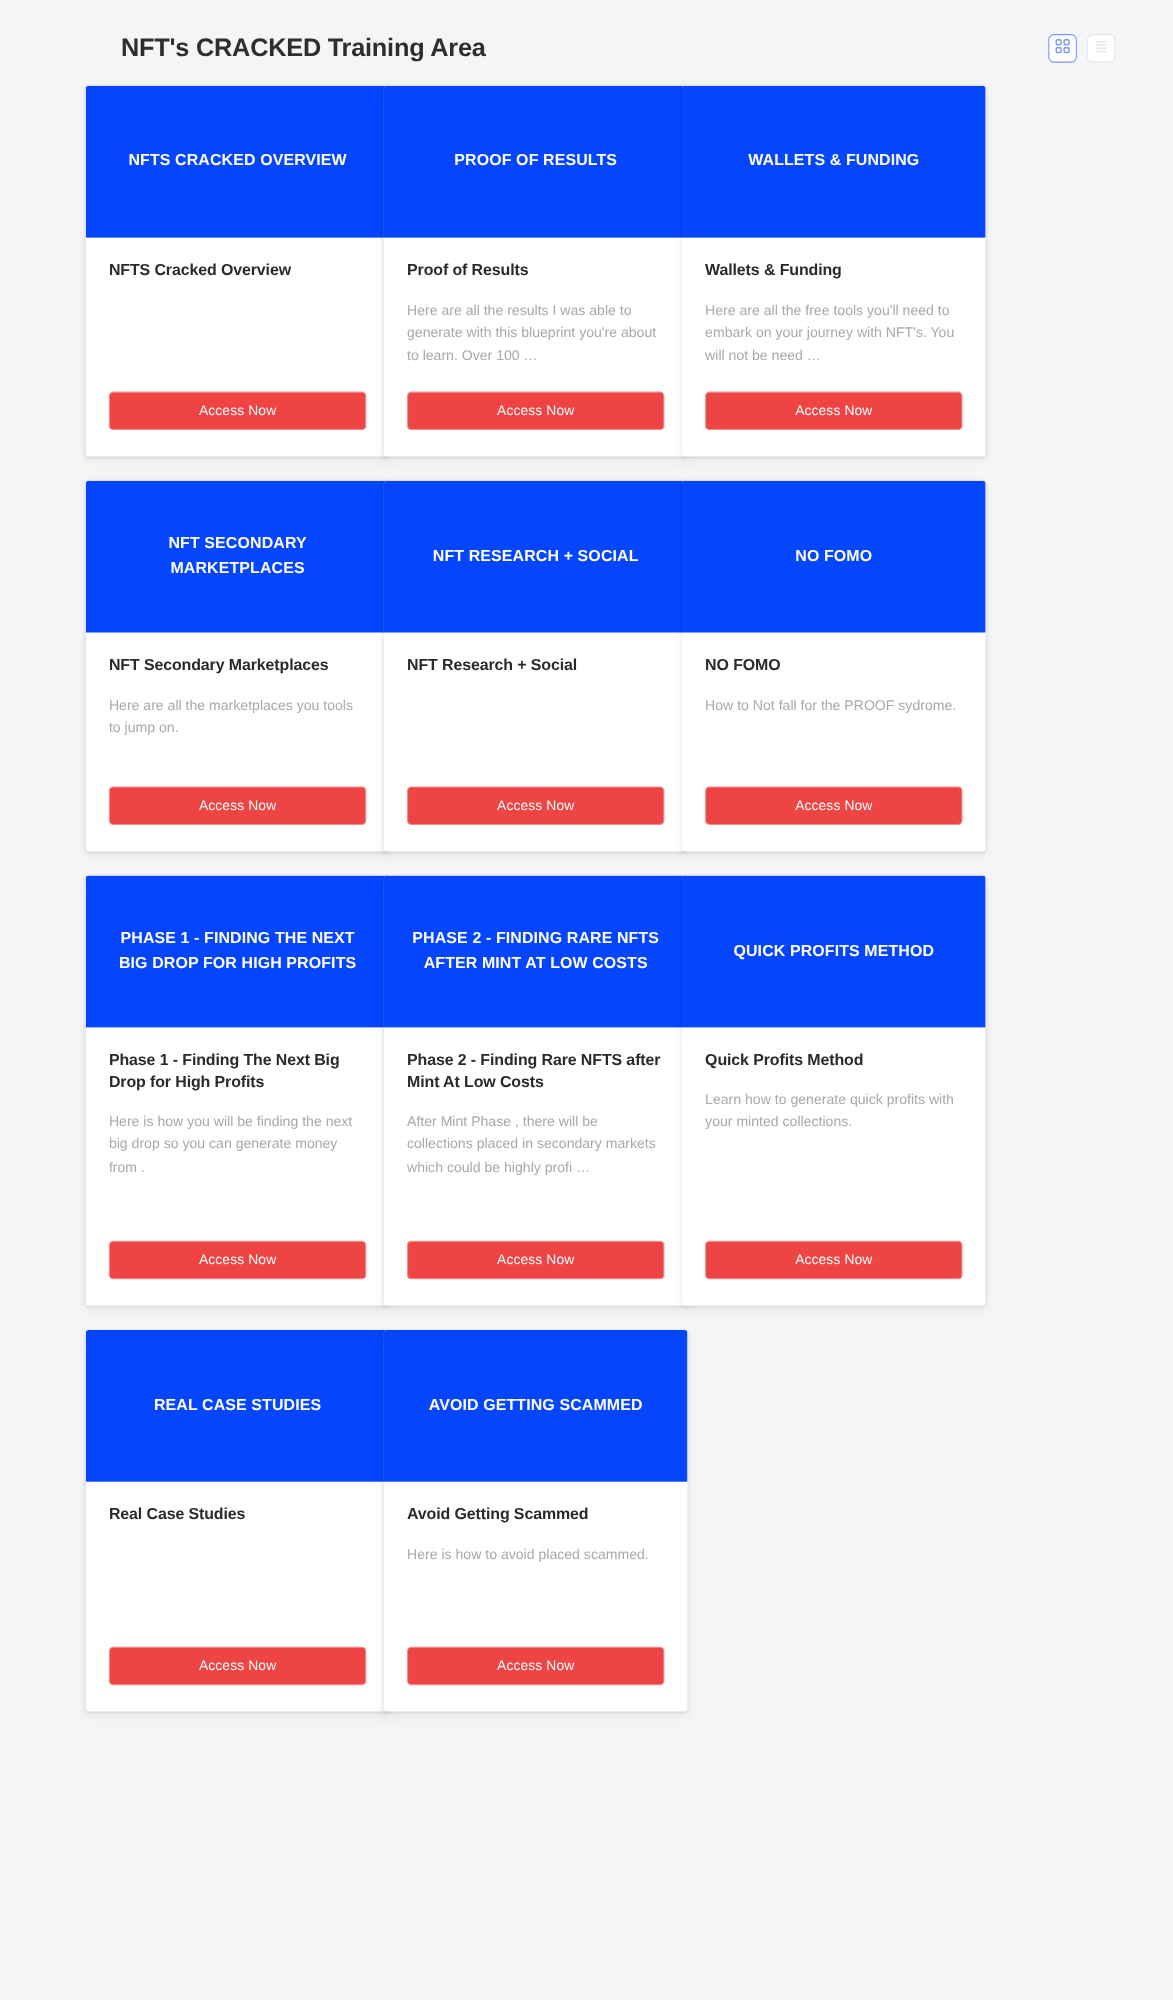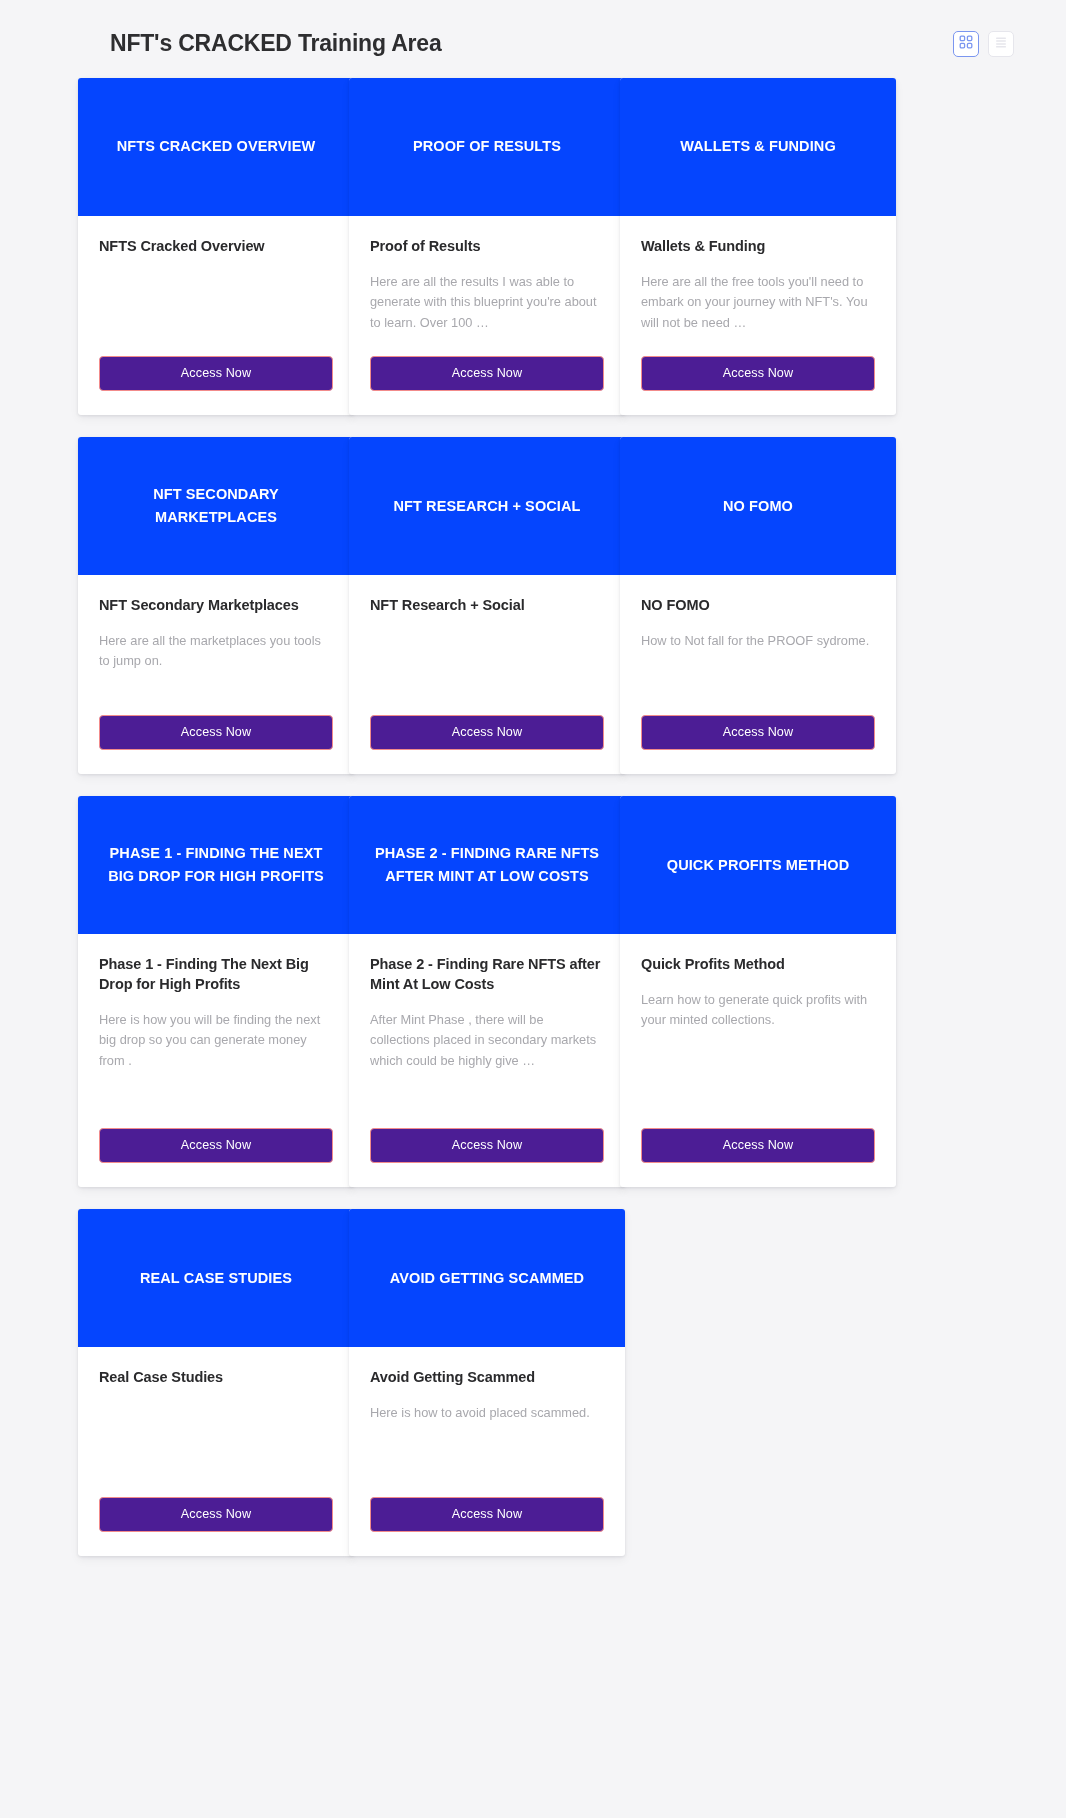--- a/index.html
+++ b/index.html
@@ -123,21 +123,21 @@
     margin: 0;
     flex: 1;
   }
 
   .card-footer {
     padding: 22px 21px 24px 21px;
   }
   .access-btn {
     display: block;
     width: 100%;
-    background: #4c1d95;
+    background: #ef4444;
     border: 1px solid #f28b8b;
     border-radius: 4px;
     color: #ffffff;
     font-size: 12.6px;
     font-family: "Liberation Sans", "DejaVu Sans", sans-serif;
     padding: 9px 0 10px 0;
     text-align: center;
     cursor: pointer;
     letter-spacing: 0.1px;
   }
@@ -271,21 +271,21 @@
         <button class="access-btn">Access Now</button>
       </div>
     </div>
 
     <div class="card h-r3 hdr-xtall">
       <div class="card-header">
         <div class="card-header-text">PHASE 2 - FINDING RARE NFTS AFTER MINT AT LOW COSTS</div>
       </div>
       <div class="card-body">
         <h2 class="card-title">Phase 2 - Finding Rare NFTS after Mint At Low Costs</h2>
-        <p class="card-desc">After Mint Phase , there will be collections placed in secondary markets which could be highly give …</p>
+        <p class="card-desc">After Mint Phase , there will be collections placed in secondary markets which could be highly profi …</p>
       </div>
       <div class="card-footer">
         <button class="access-btn">Access Now</button>
       </div>
     </div>
 
     <div class="card h-r3 hdr-xtall">
       <div class="card-header">
         <div class="card-header-text">QUICK PROFITS METHOD</div>
       </div>

